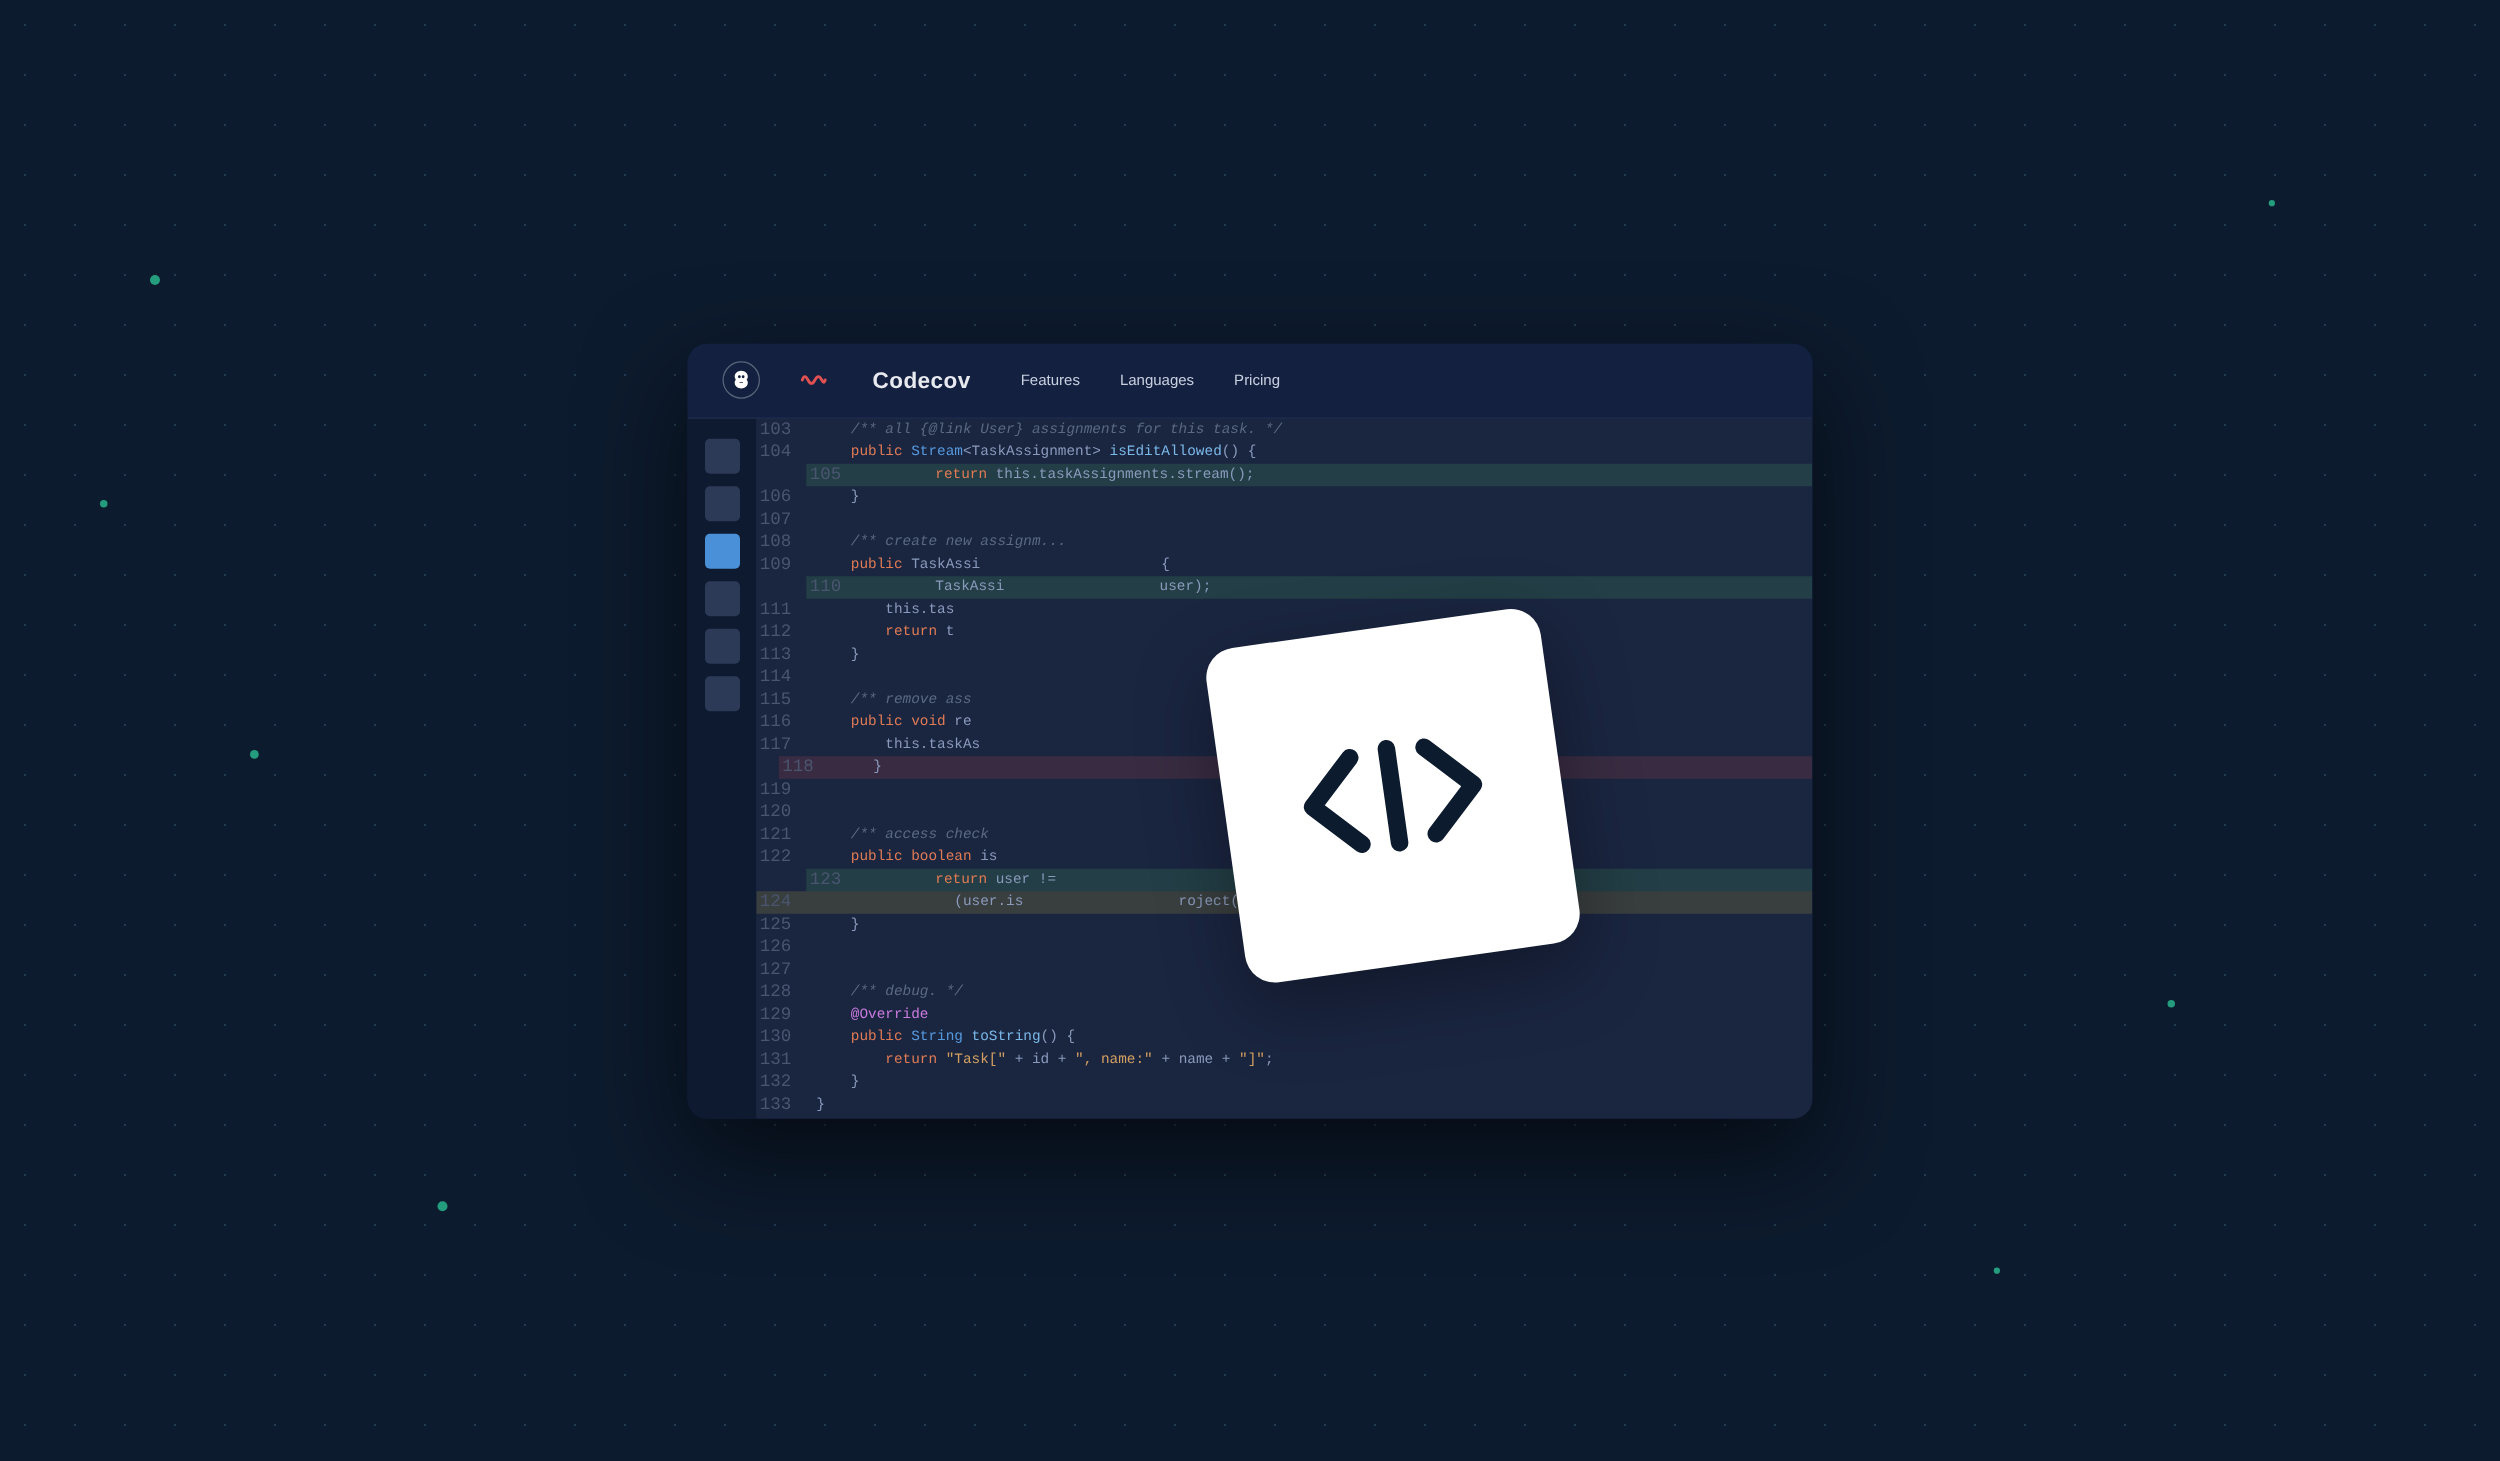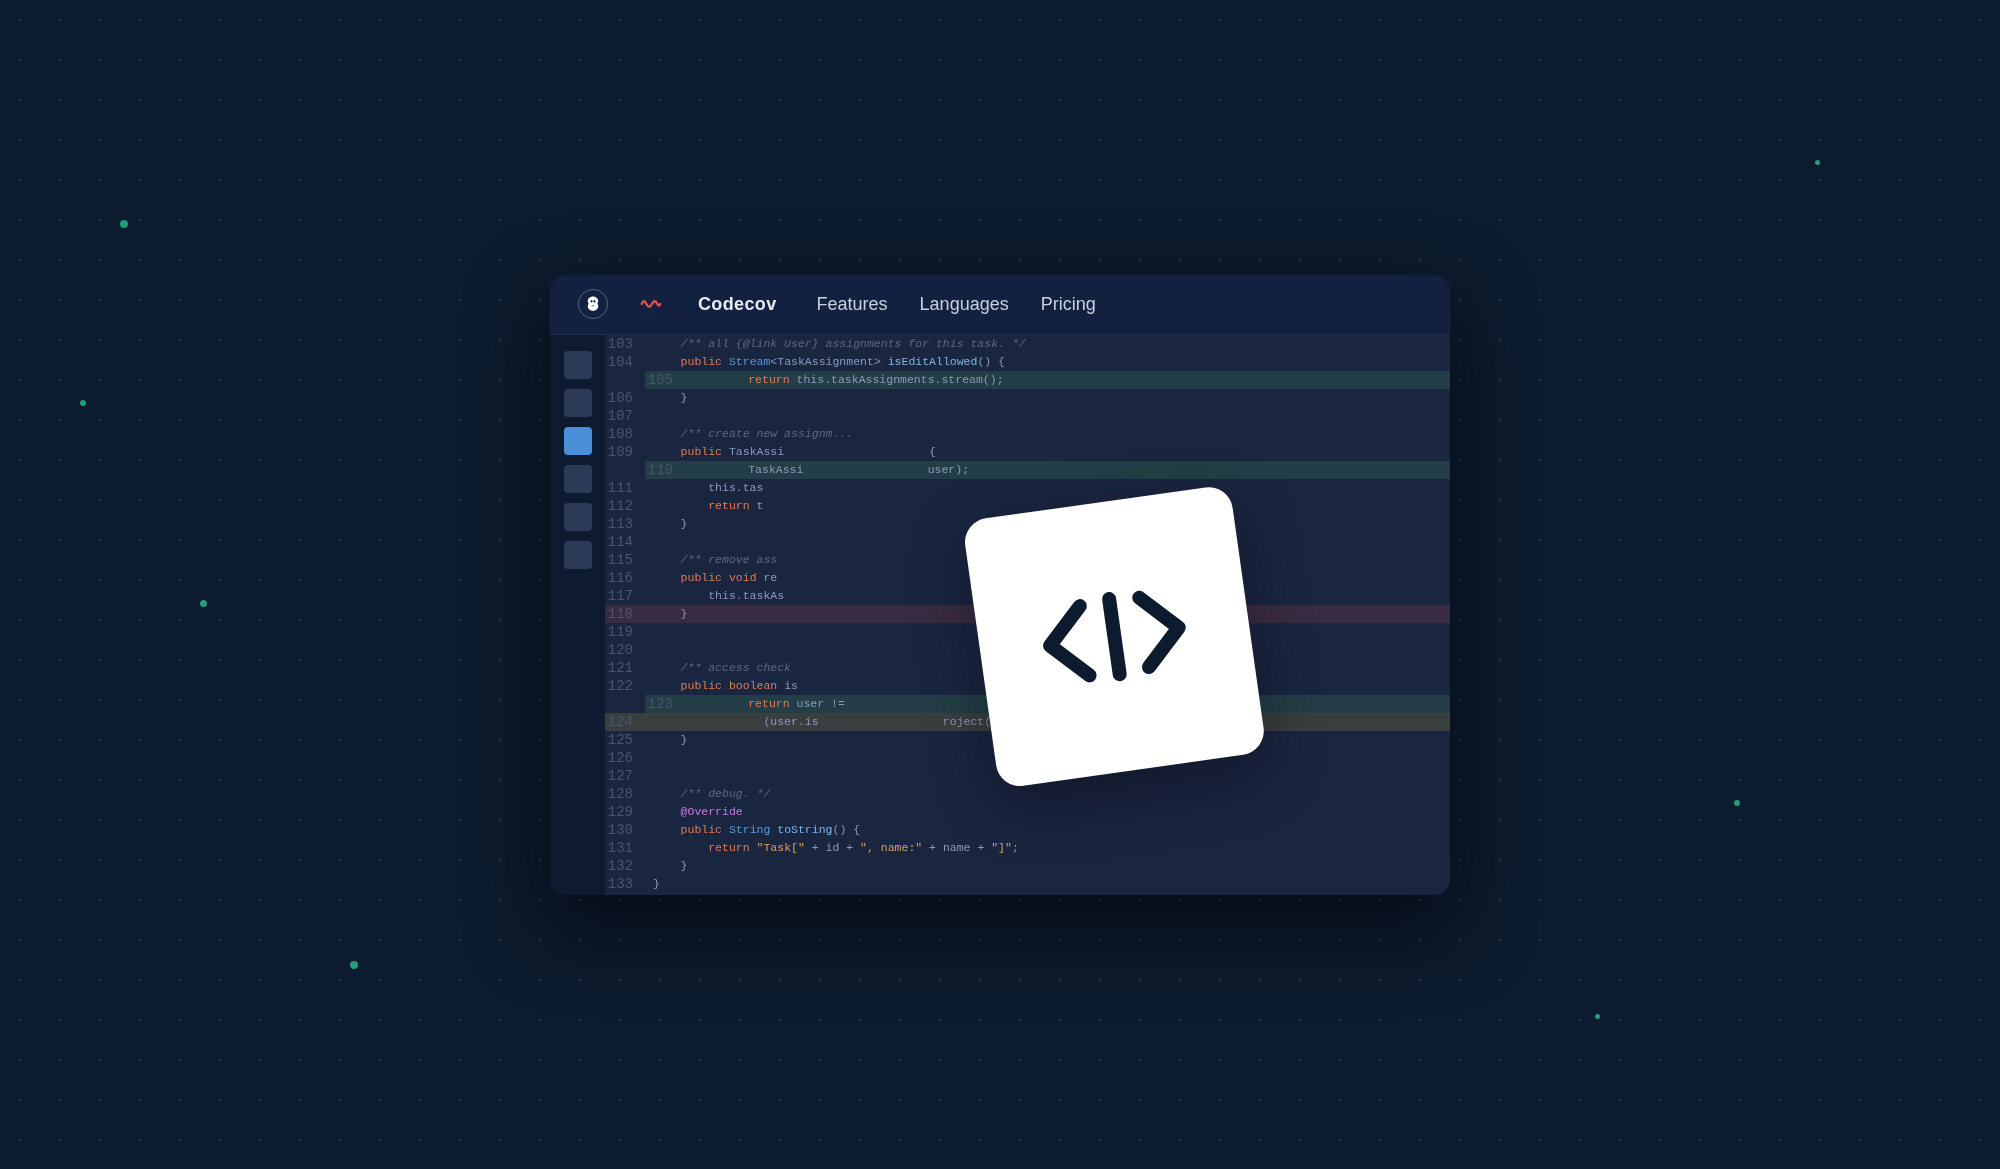--- a/index.html
+++ b/index.html
@@ -74,21 +74,21 @@
     }
 
     .nav-links {
       display: flex;
       gap: 32px;
       margin-left: 8px;
     }
 
     .nav-link {
       color: #c8d0e0;
-      font-size: 18px;
+      font-size: 12px;
       font-weight: 500;
       text-decoration: none;
       cursor: pointer;
     }
 
     
     .content-area {
       display: flex;
       height: calc(100% - 60px);
     }
@@ -154,21 +154,21 @@
 
     .line-content {
       flex: 1;
       white-space: pre;
       color: #8a9abc;
       padding-left: 8px;
     }
 
     
     .line-green { background: rgba(80,180,100,0.18); margin-left: 40px; }
-    .line-red { background: rgba(200,80,80,0.18); }
+    .line-red { background: rgba(200,80,80,0.18); margin-left: 18px; }
     .line-yellow { background: rgba(200,180,60,0.18); }
 
     
     .kw { color: #e07b54; }
     .type { color: #5599dd; }
     .cm { color: #5a6a80; font-style: italic; }
     .str { color: #d4a060; }
     .ann { color: #c97bdf; }
     .method { color: #7ab8e8; }
 

